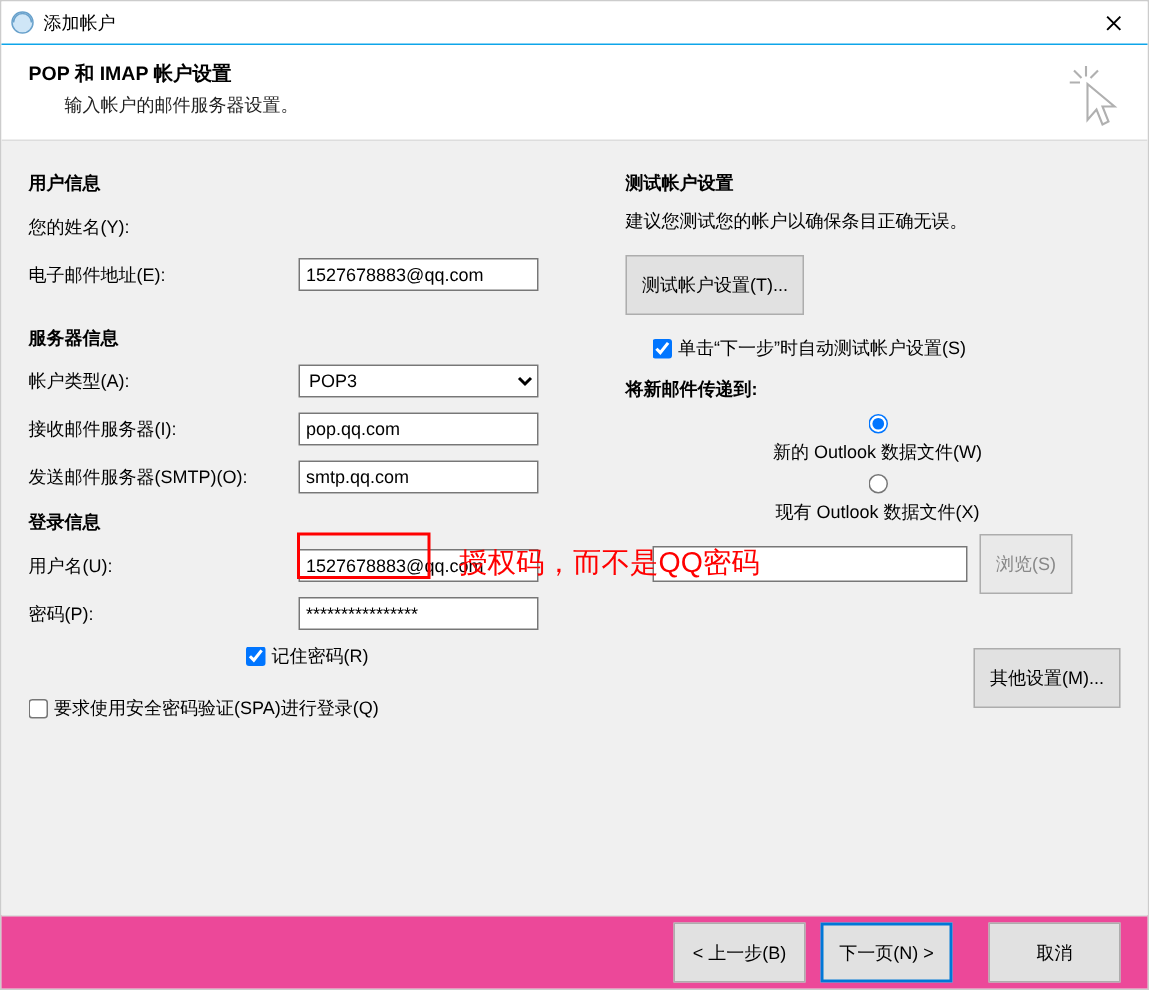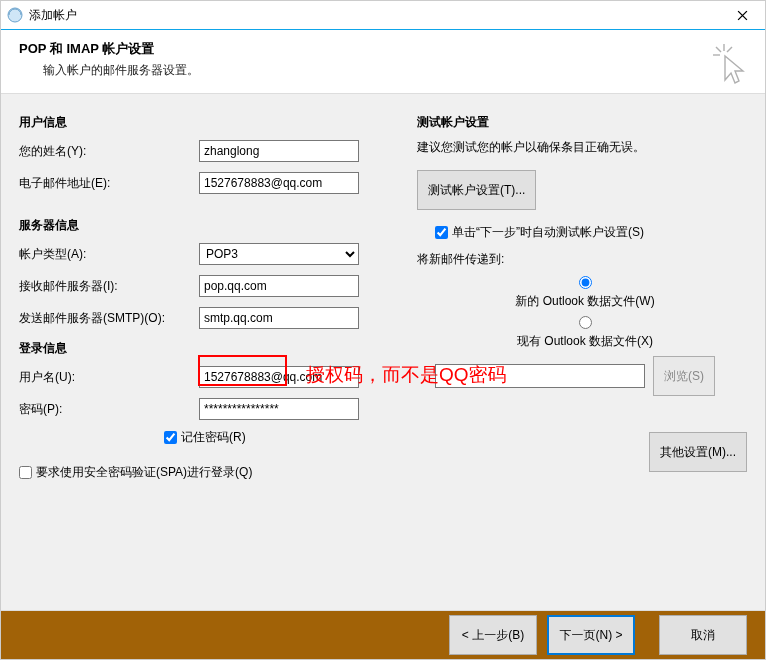--- a/index.html
+++ b/index.html
@@ -141,28 +141,28 @@
     pointer-events:none;
   }
   .radio-row {
     display:flex;align-items:center;gap:4px;margin-bottom:6px;padding-left:18px;flex-direction:column;
   }
   .radio-row input[type=radio]{margin:0;}
   .file-row {display:flex;gap:8px;align-items:center;padding-left:18px;margin-bottom:4px;}
   .file-input{width:210px;height:24px;}
   .right-desc{font-size:12px;margin-bottom:14px;display:block;}
   .right-btnrow{margin-bottom:14px;}
-  .right-sub{font-weight:normal;margin:10px 0 8px 0;}
+  .right-sub{font-weight:bold;margin:10px 0 8px 0;}
   .other-settings{
     position:absolute;right:18px;top:338px;
   }
   
   .footer {
     height: 48px;
-    background: #a16207;
+    background: #ec4899;
     border-top: 1px solid #ddd;
     display: flex;
     align-items: center;
     justify-content: flex-end;
     padding: 0 18px;
     gap: 10px;
   }
   .footer .btn { min-width: 88px; }
   .footer .btn.primary {
     border: 2px solid #0078d7;
@@ -209,21 +209,20 @@
   </div>
 
   <div class="body">
     <div class="columns">
 
       <div class="left-col">
 
         <div class="section-title">用户信息</div>
         <div class="row">
           <span class="lbl">您的姓名(Y):</span>
-          <input type="text" value="zhanglong" style="">
         </div>
         <div class="row">
           <span class="lbl">电子邮件地址(E):</span>
           <input type="text" value="1527678883@qq.com" style="">
         </div>
 
         <div class="section-title" style="margin-top:22px">服务器信息</div>
         <div class="row">
           <span class="lbl">帐户类型(A):</span>
           <select>

